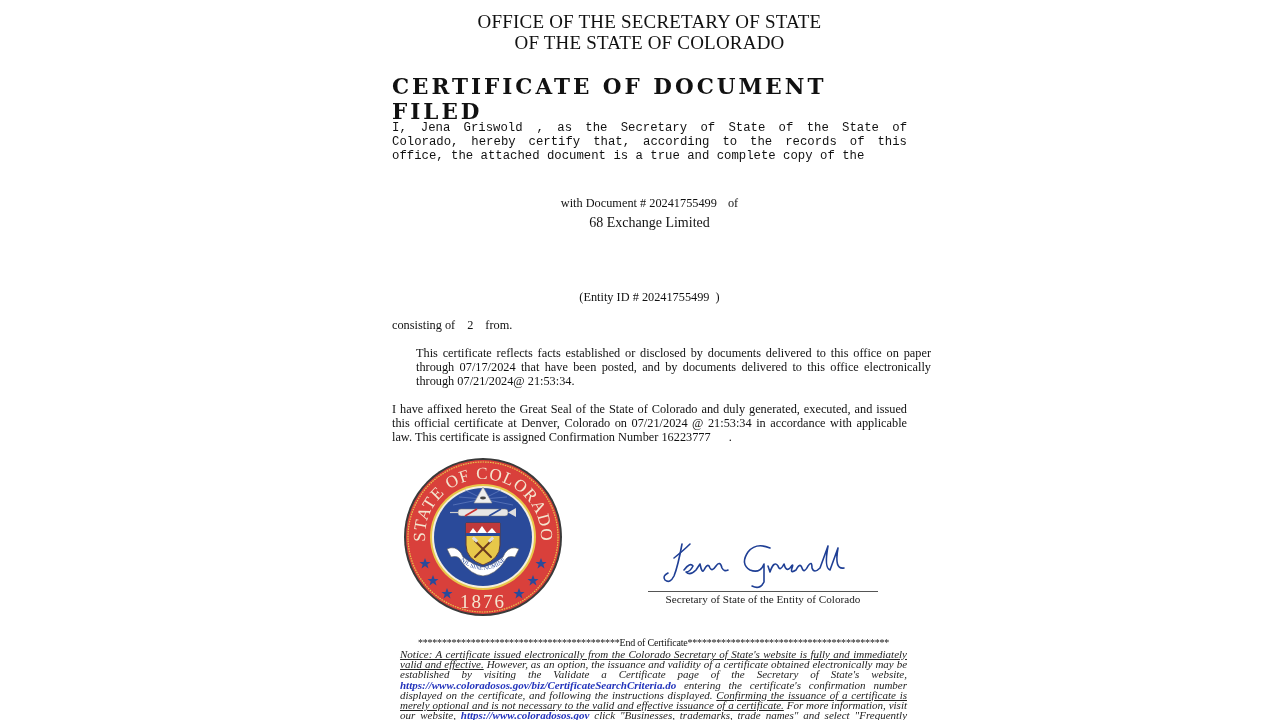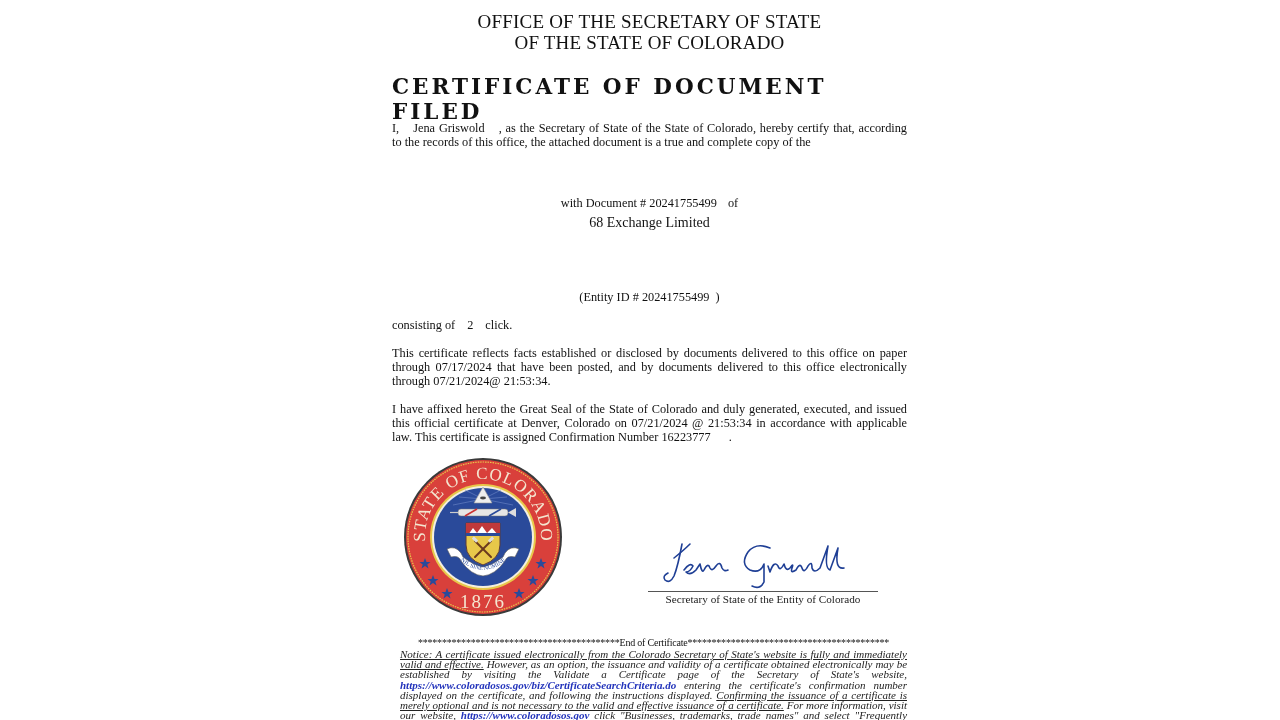--- a/index.html
+++ b/index.html
@@ -22,41 +22,41 @@
   .notice .lnk { color: #2233bb; font-weight: bold; }
 </style>
 </head>
 <body>
 
 <div class="page">
   <div class="hdr hdr1">OFFICE OF THE SECRETARY OF STATE</div>
   <div class="hdr hdr2">OF THE STATE OF COLORADO</div>
   <div class="cert-title">CERTIFICATE OF DOCUMENT FILED</div>
 
-  <div class="p" style="top:121px;">
+  <div class="p" style="top:121px;font-family:Liberation Mono, monospace;">
     <span>I,</span><span class="gap" style="width:14px"></span><span>Jena Griswold</span><span class="gap" style="width:14px"></span><span>, as the Secretary of State of the State of Colorado, hereby certify that, according to the records of this office, the attached document is a true and complete copy of the</span>
   </div>
 
 
   <div class="center" style="top:196px;">
     <span>with Document #</span>
     <span>20241755499</span><span class="gap" style="width:8px"></span>
     <span>of</span>
   </div>
   <div class="center" style="top:215px; font-size:14px;">68 Exchange Limited</div>
   <div class="center" style="top:290px;">
     <span>(Entity ID #</span>
     <span>20241755499</span><span class="gap" style="width:6px"></span><span>)</span>
   </div>
 
   <div class="p" style="top:318px;">
-    <span>consisting of</span><span class="gap" style="width:12px"></span><span>2</span><span class="gap" style="width:12px"></span><span>click.</span>
+    <span>consisting of</span><span class="gap" style="width:12px"></span><span>2</span><span class="gap" style="width:12px"></span><span>from.</span>
   </div>
 
-  <div class="p" style="top:346px;">
+  <div class="p" style="top:346px;margin-left:24px;">
     <span>This certificate reflects facts established or disclosed by documents delivered to this office on paper through</span>
     <span>07/17/2024</span>
     <span>that have been posted, and by documents delivered to this office electronically through</span>
     <span>07/21/2024@ 21:53:34.</span>
   </div>
 
   <div class="p" style="top:402px;">
     <span>I have affixed hereto the Great Seal of the State of Colorado and duly generated, executed, and issued this official certificate at Denver, Colorado on</span>
     <span>07/21/2024 @ 21:53:34</span>
     <span>in accordance with applicable law. This certificate is assigned Confirmation Number</span>

